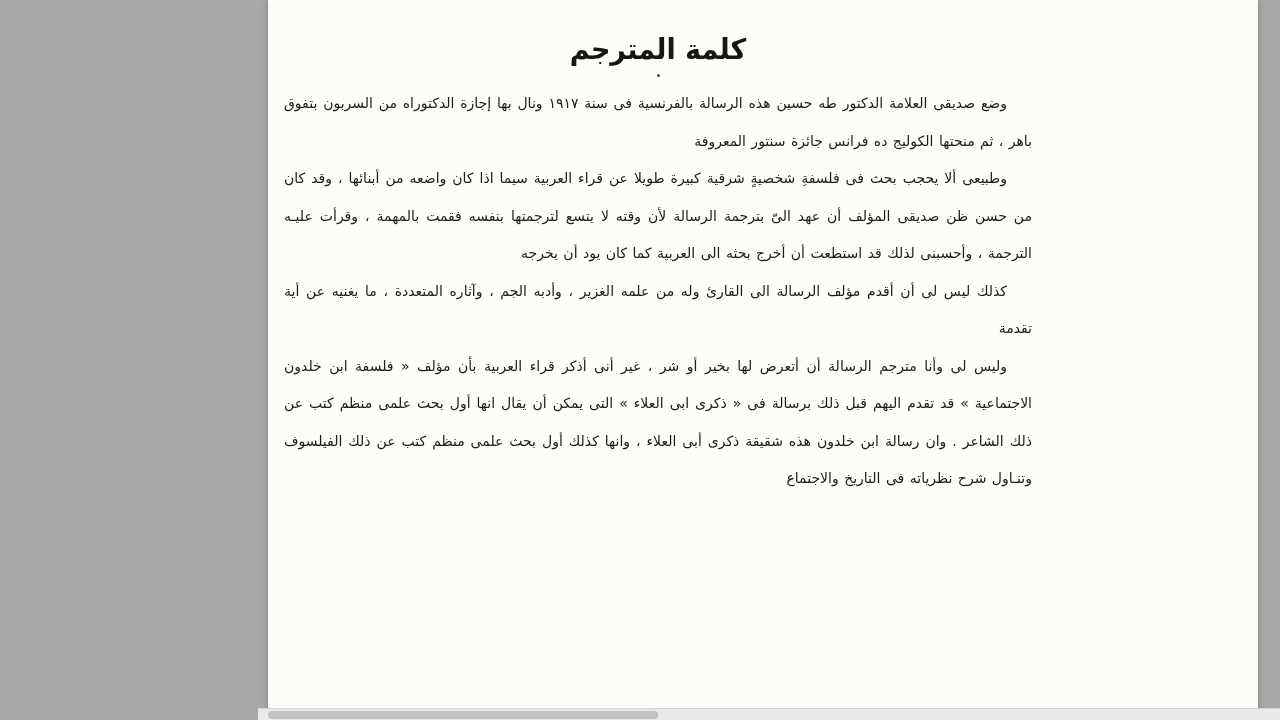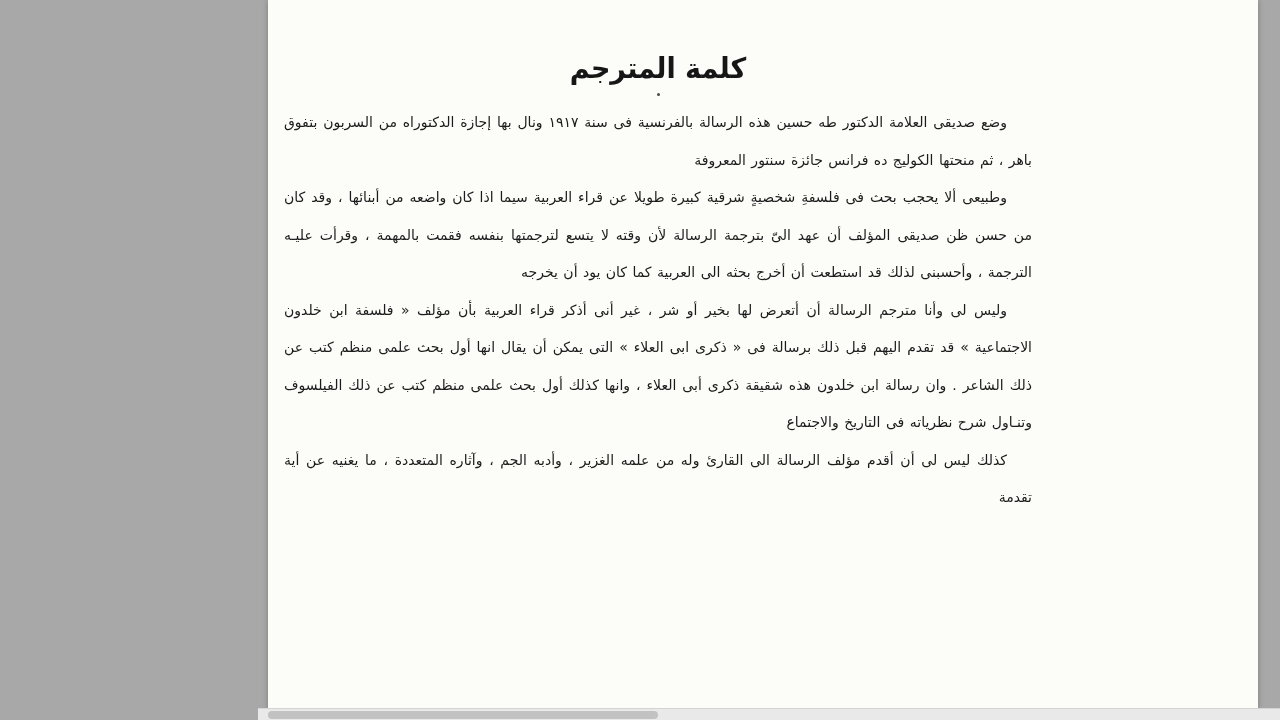--- a/index.html
+++ b/index.html
@@ -24,21 +24,21 @@
     top: 0;
     width: 990px;
     height: 710px;
     background: #fcfcf9;
     box-shadow: 0 0 6px rgba(0,0,0,0.25);
     overflow: hidden;
   }
 
   .text-block {
     position: absolute;
-    top: 49px;
+    top: 30px;
     right: 226px;
     width: 748px;
     direction: rtl;
     color: #1b1b1b;
   }
 
   .title {
     text-align: center;
     font-size: 27px;
     font-weight: bold;
@@ -94,23 +94,23 @@
     <div class="text-block">
 
       <h1 class="title">كلمة المترجم</h1>
 
       <div class="speck"></div>
 
       <p class="para">وضع صديقى العلامة الدكتور طه حسين هذه الرسالة بالفرنسية فى سنة ١٩١٧ ونال بها إجازة الدكتوراه من السربون بتفوق باهر ، ثم منحتها الكوليج ده فرانس جائزة سنتور المعروفة</p>
 
       <p class="para">وطبيعى ألا يحجب بحث فى فلسفةِ شخصيةٍ شرقية كبيرة طويلا عن قراء العربية سيما اذا كان واضعه من أبنائها ، وقد كان من حسن ظن صديقى المؤلف أن عهد الىّ بترجمة الرسالة لأن وقته لا يتسع لترجمتها بنفسه فقمت بالمهمة ، وقرأت عليـه الترجمة ، وأحسبنى لذلك قد استطعت أن أخرج بحثه الى العربية كما كان يود أن يخرجه</p>
 
+      <p class="para">كذلك ليس لى أن أقدم مؤلف الرسالة الى القارئ وله من علمه الغزير ، وأدبه الجم ، وآثاره المتعددة ، ما يغنيه عن أية تقدمة</p>
+
       <p class="para">وليس لى وأنا مترجم الرسالة أن أتعرض لها بخير أو شر ، غير أنى أذكر قراء العربية بأن مؤلف « فلسفة ابن خلدون الاجتماعية » قد تقدم اليهم قبل ذلك برسالة فى « ذكرى ابى العلاء » التى يمكن أن يقال انها أول بحث علمى منظم كتب عن ذلك الشاعر . وان رسالة ابن خلدون هذه شقيقة ذكرى أبى العلاء ، وانها كذلك أول بحث علمى منظم كتب عن ذلك الفيلسوف وتنـاول شرح نظرياته فى التاريخ والاجتماع</p>
-
-      <p class="para">كذلك ليس لى أن أقدم مؤلف الرسالة الى القارئ وله من علمه الغزير ، وأدبه الجم ، وآثاره المتعددة ، ما يغنيه عن أية تقدمة</p>
 
     </div>
   </div>
 
   <div class="hscrollbar">
     <div class="hthumb"></div>
   </div>
 
 </div>
 

